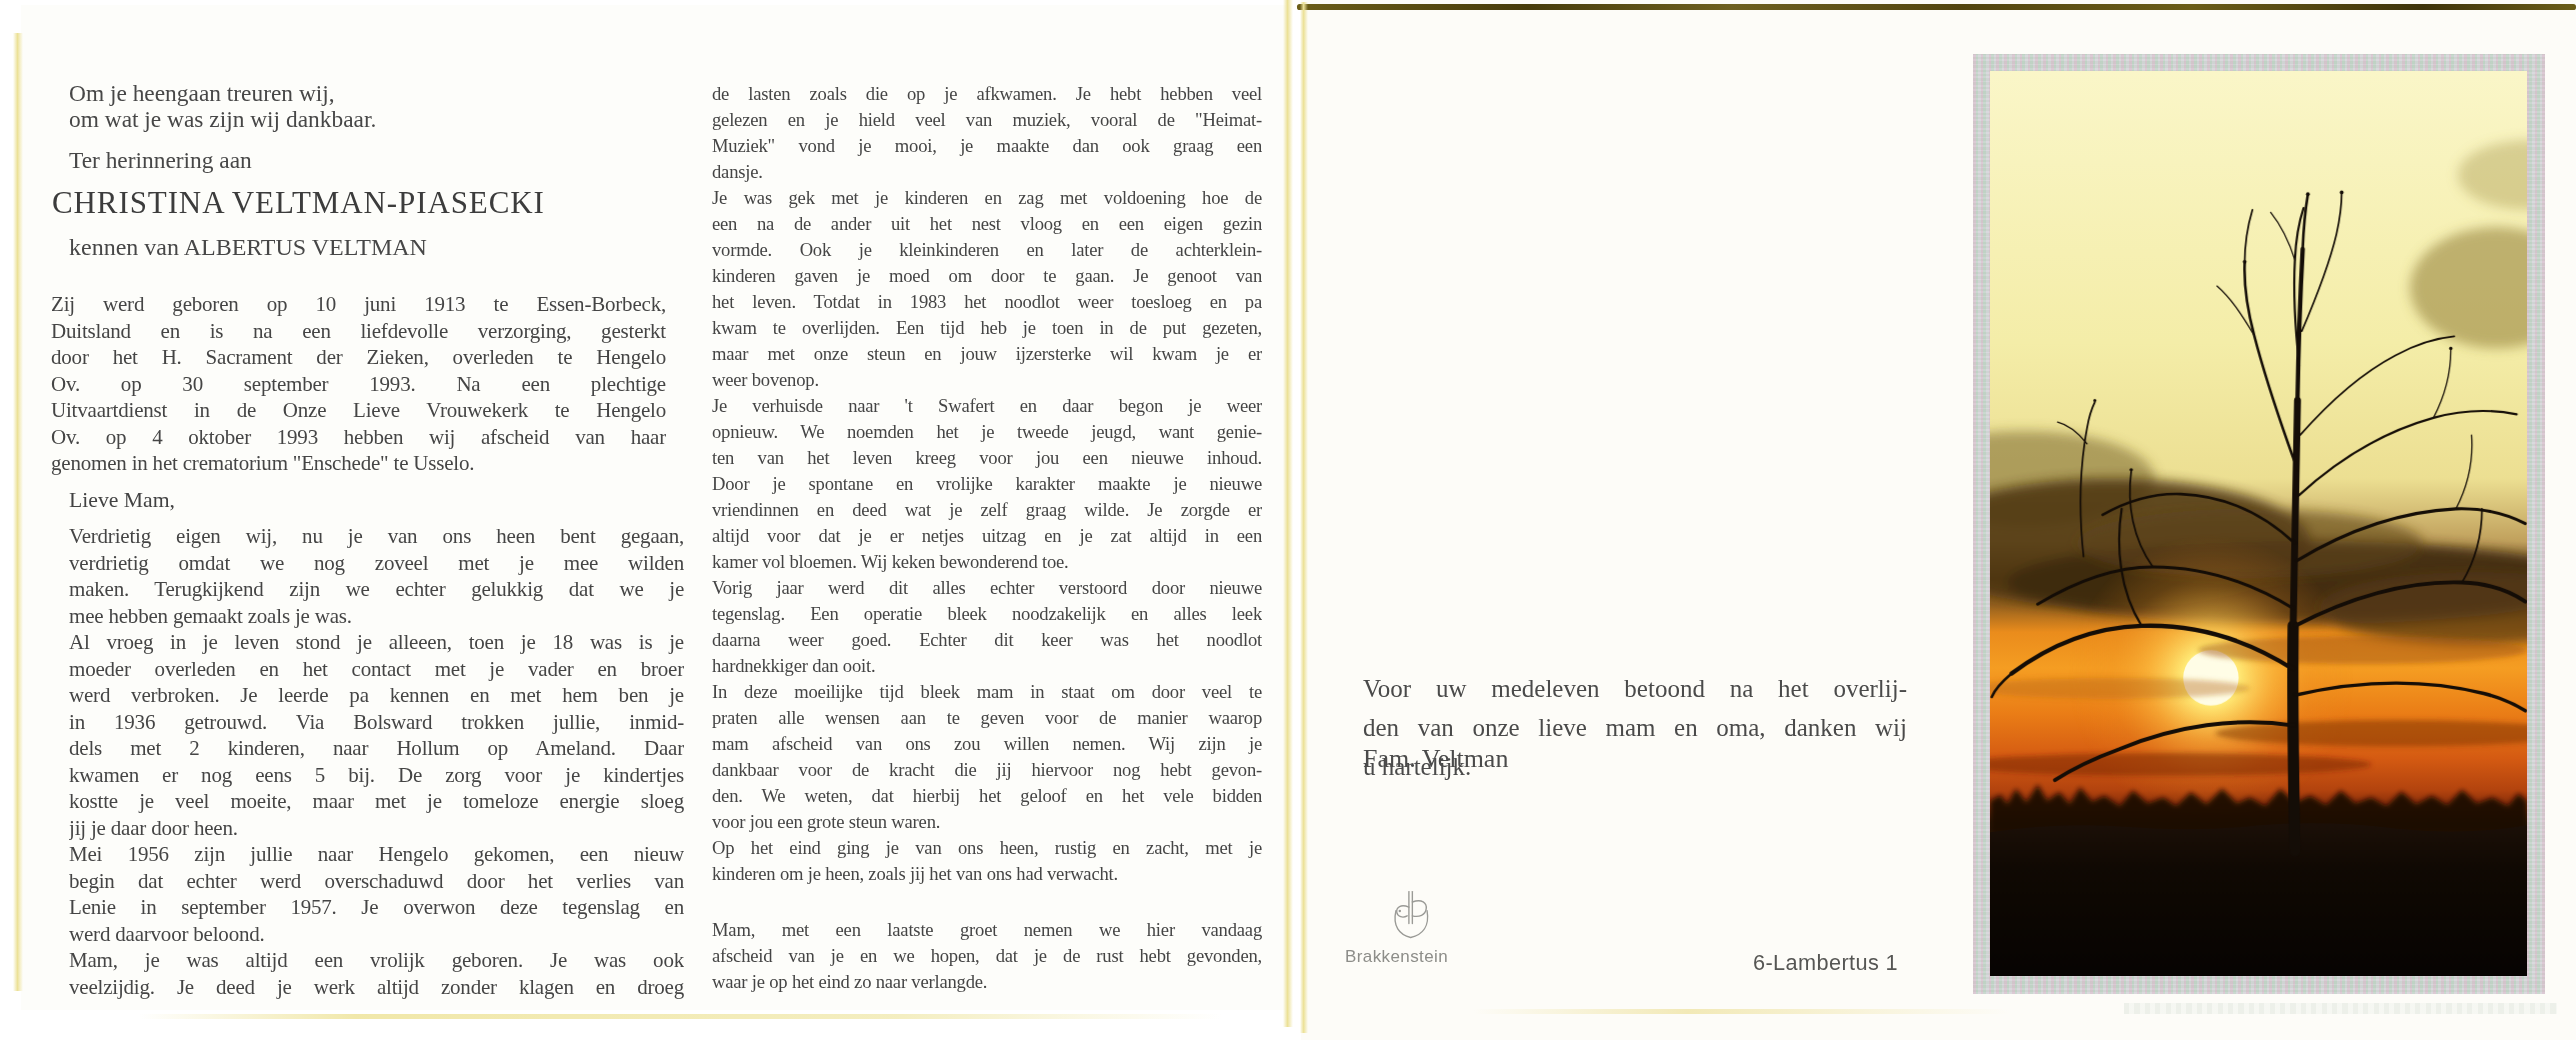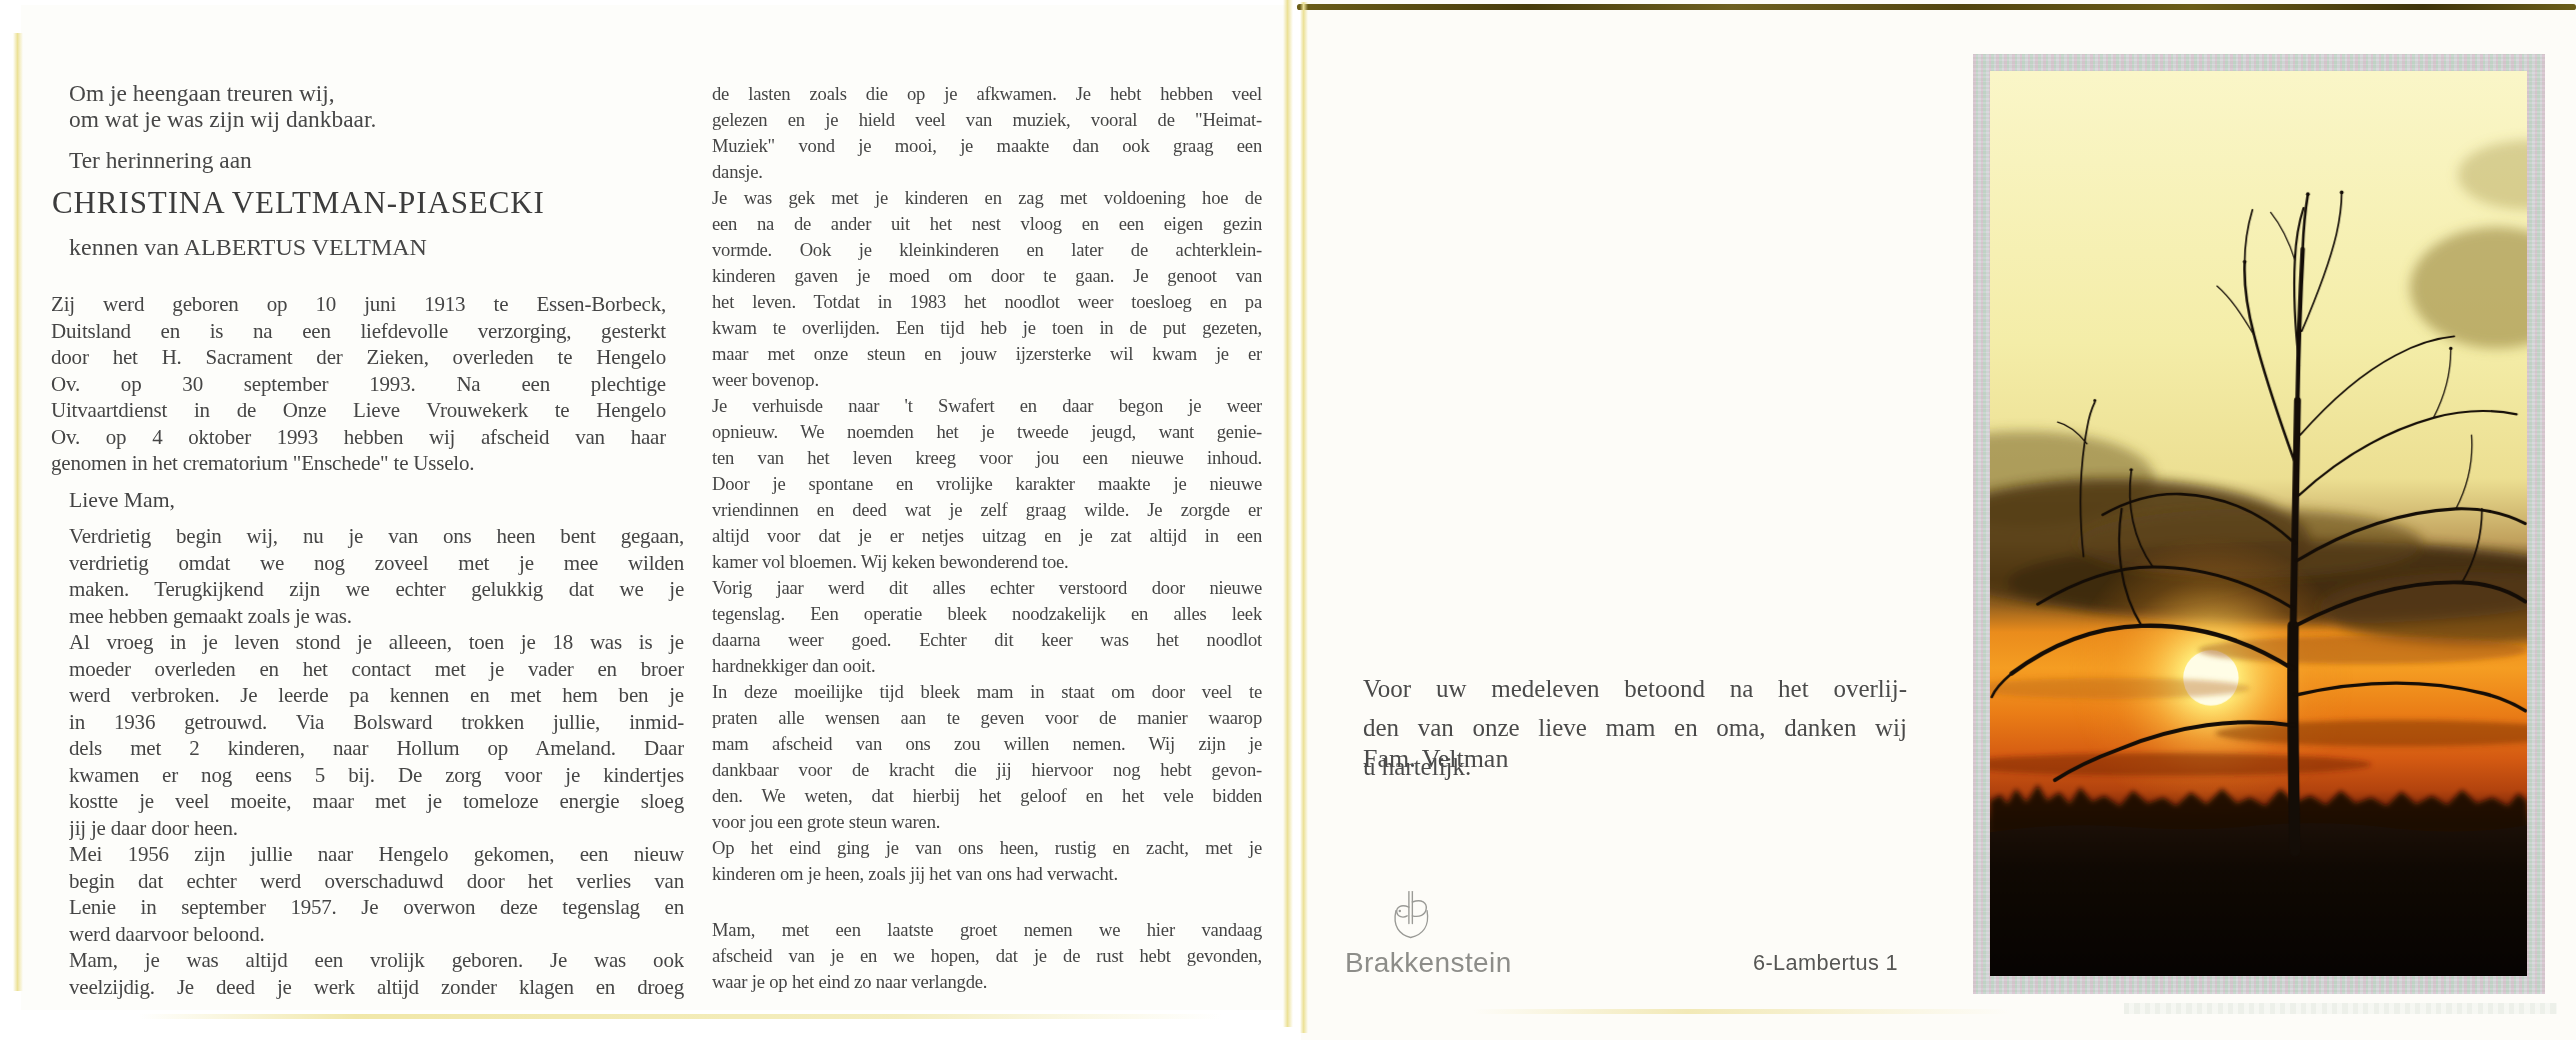--- a/index.html
+++ b/index.html
@@ -37,21 +37,21 @@
   .col1 .jline{height:26.5px;line-height:26.5px;font-size:21px;letter-spacing:-0.2px;color:#454545;}
   #column2-body{left:712px;top:81px;width:550px;}
   #column2-closing{left:712px;top:917px;width:550px;}
   .col2 .jline{height:26px;line-height:26px;font-size:18.6px;letter-spacing:-0.2px;color:#454545;}
   
   #thanks-text{left:1363px;top:669px;width:544px;}
   .thanks .jline{height:39px;line-height:39px;font-size:25px;color:#4a4a4a;font-family:Liberation Serif, serif;}
   #signature{left:1363px;top:744px;width:537px;text-align:left;font-size:26px;color:#4a4a4a;}
   #brakkenstein-logo{left:1389px;top:889px;width:45px;height:54px;}
   .sans{font-family:"Liberation Sans","DejaVu Sans",sans-serif;}
-  #publisher-name{left:1345px;top:947px;font-size:28px;color:#8d8d89;letter-spacing:0.4px;}
+  #publisher-name{left:1345px;top:947px;font-size:17px;color:#8d8d89;letter-spacing:0.4px;}
   #series-number{left:1753px;top:950px;font-size:21.7px;color:#565654;letter-spacing:0.4px;}
   
   #memorial-photo{left:1973px;top:54px;width:572px;height:940px;box-sizing:border-box;padding:17.3px;
      background-color:#cfd2cc;
      background-image:
        repeating-linear-gradient(90deg,rgba(218,186,204,.55) 0 2.6px,rgba(182,212,192,.5) 2.6px 5.2px,rgba(214,214,220,.5) 5.2px 7.8px),
        repeating-linear-gradient(0deg,rgba(236,230,240,.5) 0 1.7px,rgba(192,206,196,.45) 1.7px 4.3px);}
   #photo-inner{position:relative;width:537px;height:905px;overflow:hidden;background:#f6f1b6;}
   #photo-inner svg{position:absolute;left:0;top:0;width:100%;height:100%;display:block;}
 </style>
@@ -77,21 +77,21 @@
         <div class="jline">door het H. Sacrament der Zieken, overleden te Hengelo</div>
         <div class="jline">Ov. op 30 september 1993. Na een plechtige</div>
         <div class="jline">Uitvaartdienst in de Onze Lieve Vrouwekerk te Hengelo</div>
         <div class="jline">Ov. op 4 oktober 1993 hebben wij afscheid van haar</div>
         <div class="jline endline">genomen in het crematorium "Enschede" te Usselo.</div>
       </div>
     </div>
   <div id="salutation" class="abs">Lieve Mam,</div>
   <div id="column1-body" class="abs textcol col1">
       <div class="para">
-        <div class="jline">Verdrietig begin wij, nu je van ons heen bent gegaan,</div>
+        <div class="jline">Verdrietig eigen wij, nu je van ons heen bent gegaan,</div>
         <div class="jline">verdrietig omdat we nog zoveel met je mee wilden</div>
         <div class="jline">maken. Terugkijkend zijn we echter gelukkig dat we je</div>
         <div class="jline endline">mee hebben gemaakt zoals je was.</div>
       </div>
       <div class="para">
         <div class="jline">Al vroeg in je leven stond je alleeen, toen je 18 was is je</div>
         <div class="jline">moeder overleden en het contact met je vader en broer</div>
         <div class="jline">werd verbroken. Je leerde pa kennen en met hem ben je</div>
         <div class="jline">in 1936 getrouwd. Via Bolsward trokken jullie, inmid-</div>
         <div class="jline">dels met 2 kinderen, naar Hollum op Ameland. Daar</div>

